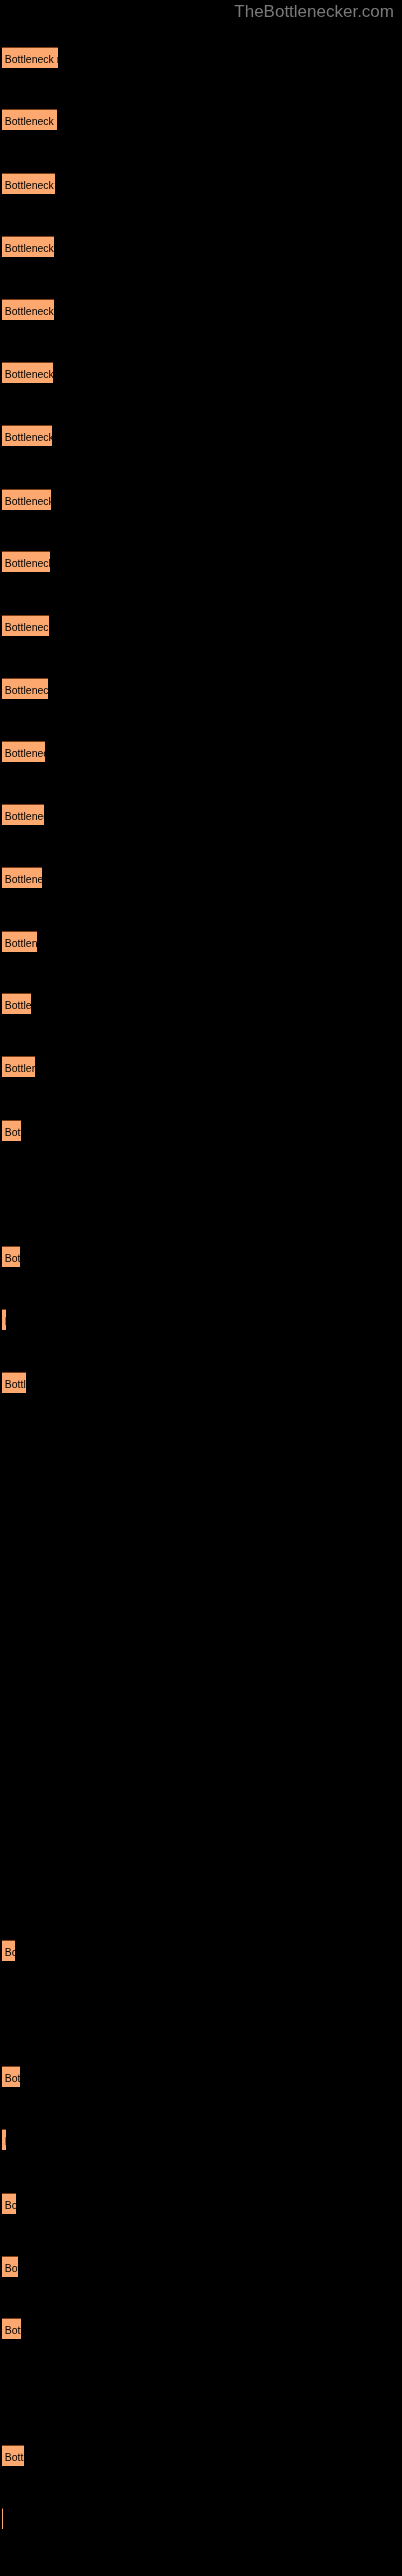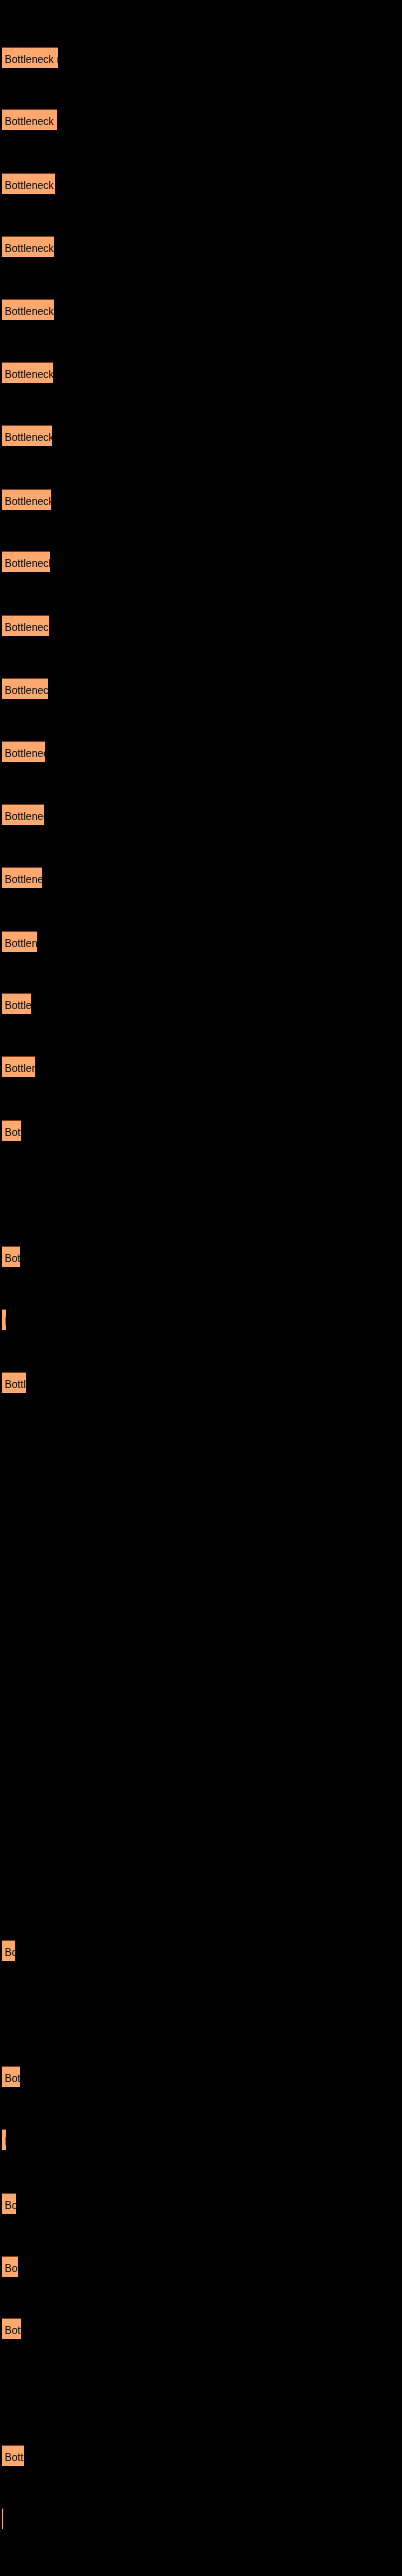--- a/index.html
+++ b/index.html
@@ -60,20 +60,21 @@
     font-family:"Liberation Sans", sans-serif;
     white-space:nowrap;
     pointer-events:none;
   }
 </style>
 </head>
 <body>
 
 <div id="chart-root">
 
+  <div class="watermark">TheBottlenecker.com</div>
 
   <div class="plot" id="plot-area">
       <div class="bar-row" style="top: 47px;">
         <div class="bar" style="width: 56px; background: rgb(252, 168, 110); border-top-color: rgb(122, 61, 22);">
           <span class="bar-label" style="color: rgb(0, 0, 0);">Bottleneck result</span>
         </div>
       </div>
       <div class="bar-row" style="top: 109px;">
         <div class="bar" style="width: 55px; background: rgb(252, 168, 110); border-top-color: rgb(122, 61, 22);">
           <span class="bar-label" style="color: rgb(0, 0, 0);">Bottleneck result</span>

